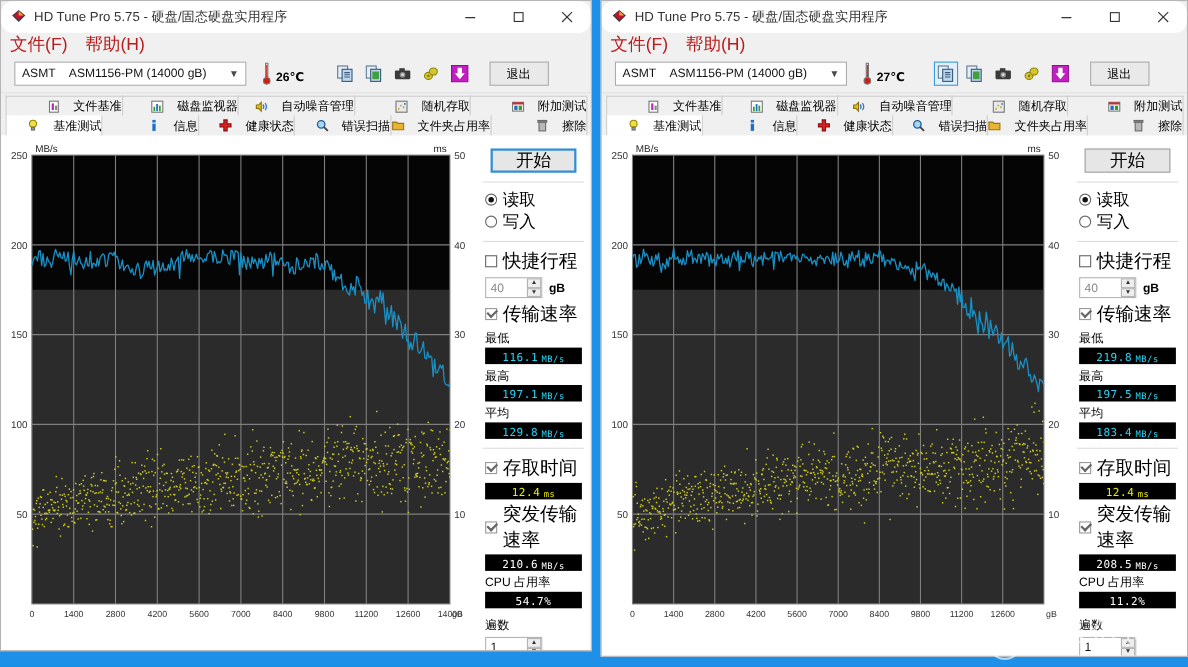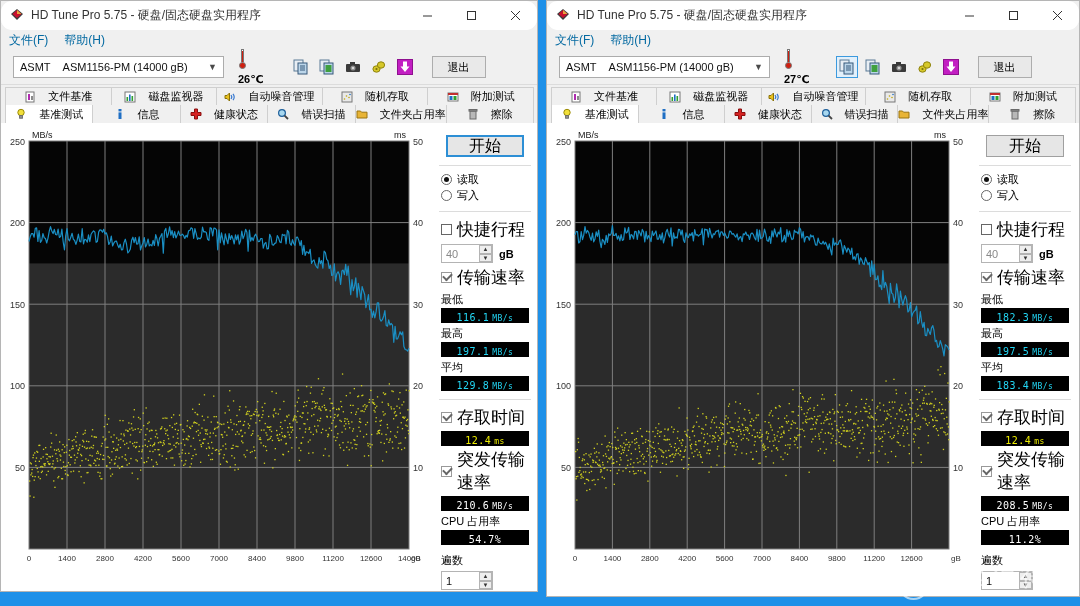--- a/index.html
+++ b/index.html
@@ -29,58 +29,58 @@
     position:relative;
     border-radius:11px;
   }
   .tb-ico{width:16px;height:16px;margin-left:8px;margin-right:6px;flex:0 0 auto;}
   .tb-title{font-size:12px;color:#333;white-space:nowrap;}
   .tb-btns{margin-left:auto;display:flex;height:28px;}
   .tb-btn{width:44px;height:28px;display:flex;align-items:center;justify-content:center;color:#333;}
   .tb-btn svg{display:block;}
 
   .menubar{height:20px;background:#f0f0f0;display:flex;align-items:center;padding-left:8px;gap:16px;}
-  .menuitem{font-size:12px;color:#0369a1;}
+  .menuitem{font-size:16px;color:#b91c1c;}
 
   
   .toolbar{
     height:34px;background:#f0f0f0;
     display:flex;align-items:center;padding:0 6px;gap:0;
     border-bottom:1px solid #dcdcdc;
   }
   .combo{
     width:211px;height:22px;background:#fff;border:1px solid #acacac;
     display:flex;align-items:center;box-sizing:border-box;font-size:11px;
     padding-left:6px;color:#111;margin-left:6px;
   }
   .combo .cv{white-space:nowrap;}
   .combo .cv .mk{margin-right:12px;}
   .combo .arrow{margin-left:auto;margin-right:6px;color:#4a4a4a;font-size:9px;}
-  .tempwrap{display:flex;align-items:flex-start;margin-left:14px;gap:4px;flex-direction:column;}
+  .tempwrap{display:flex;align-items:flex-end;margin-left:14px;gap:4px;}
   .thermo{width:9px;height:20px;position:relative;}
   .thermo .stem{position:absolute;left:3px;top:0;width:3px;height:13px;background:#d83b2a;border:1px solid #777;box-sizing:border-box;background:#fff;}
   .thermo .merc{position:absolute;left:4px;top:2px;width:1px;height:11px;background:#d01f10;}
   .thermo .bulb{position:absolute;left:1px;bottom:0;width:7px;height:7px;border-radius:50%;background:#d01f10;border:1px solid #777;box-sizing:border-box;}
   .temptext{font-size:11px;font-weight:bold;}
   .tbtns{display:flex;align-items:center;margin-left:26px;gap:4px;}
   .tbicon{
     width:22px;height:22px;border:1px solid transparent;box-sizing:border-box;
     display:flex;align-items:center;justify-content:center;background:transparent;
   }
   .tbicon.sel{border:1px solid #3c9ade;background:#e2f0fb;}
   .exitbtn{
     margin-left:16px;width:54px;height:22px;border:1px solid #adadad;background:#e9e9e9;
     font-size:11px;display:flex;align-items:center;justify-content:center;box-sizing:border-box;
   }
 
   
   .tabzone{background:#f0f0f0;padding:2px 4px 0 4px;}
   .tabrow{display:flex;height:18px;}
   .tab{
-    flex:1 1 0;display:flex;align-items:center;justify-content:center;gap:12px;
+    flex:1 1 0;display:flex;align-items:center;justify-content:flex-end;gap:12px;
     font-size:11px;border:1px solid #cfcfcf;border-bottom:none;background:#f0f0f0;
     box-sizing:border-box;margin-right:-1px;
   }
   .tabrow2 .tab{border-top:none;}
   .tab.active{background:#ffffff;border-color:#cfcfcf;position:relative;z-index:3;}
   .tabico{width:12px;height:12px;flex:0 0 auto;display:block;}
   .tabtxt{white-space:nowrap;}
 
   
   .content{display:flex;background:#ffffff;padding-top:4px;}
@@ -88,21 +88,21 @@
   .chartsvg{display:block;}
 
   
   .panel{width:96px;padding-top:6px;box-sizing:border-box;}
   .startbtn{
     width:78px;height:22px;margin:2px auto 0 auto;background:#e6e6e6;border:1px solid #a0a0a0;
     display:flex;align-items:center;justify-content:center;font-size:16px;box-sizing:border-box;
   }
   .startbtn.focus{border:2px solid #2d8fd5;}
   .sep{height:1px;background:#dcdcdc;margin:8px 2px 6px 2px;}
-  .radiorow{display:flex;align-items:center;gap:5px;margin:1px 0 1px 4px;font-size:11px;}
+  .radiorow{display:flex;align-items:center;gap:5px;margin:1px 0 1px 4px;font-size:15px;}
   .radio{width:11px;height:11px;border:1px solid #666;border-radius:50%;background:#fff;position:relative;box-sizing:border-box;flex:0 0 auto;}
   .radio.on::after{content:"";position:absolute;left:2px;top:2px;width:5px;height:5px;border-radius:50%;background:#111;}
   .chkrow{display:flex;align-items:center;gap:5px;margin:2px 0 2px 4px;font-size:17px;}
   .chk{width:11px;height:11px;border:1px solid #666;background:#fff;position:relative;box-sizing:border-box;flex:0 0 auto;}
   .chk.on::after{content:"";position:absolute;left:1px;top:0px;width:7px;height:4px;border-left:2px solid #222;border-bottom:2px solid #222;transform:rotate(-45deg);}
   .chk.dim{border-color:#999;}
   .chk.dim.on::after{border-color:#666;}
   .spinrow{display:flex;align-items:center;gap:6px;margin:3px 0 3px 4px;}
   .spin{width:52px;height:19px;border:1px solid #b4b4b4;background:#fff;display:flex;align-items:center;box-sizing:border-box;}
   .spin .val{padding-left:4px;font-size:11px;color:#888;}
@@ -2524,21 +2524,21 @@
           <span class="unit">gB</span>
         </div>
 
         <div class="chkrow">
           <span class="chk dim on"></span>
           <span>传输速率</span>
         </div>
 
         <div class="lbl">最低</div>
         <div class="lcd cyan">
-          <span>182.3</span>
+          <span>219.8</span>
             <span class="u">MB/s</span>
         </div>
         <div class="lbl">最高</div>
         <div class="lcd cyan">
           <span>197.5</span>
             <span class="u">MB/s</span>
         </div>
         <div class="lbl">平均</div>
         <div class="lcd cyan">
           <span>183.4</span>

